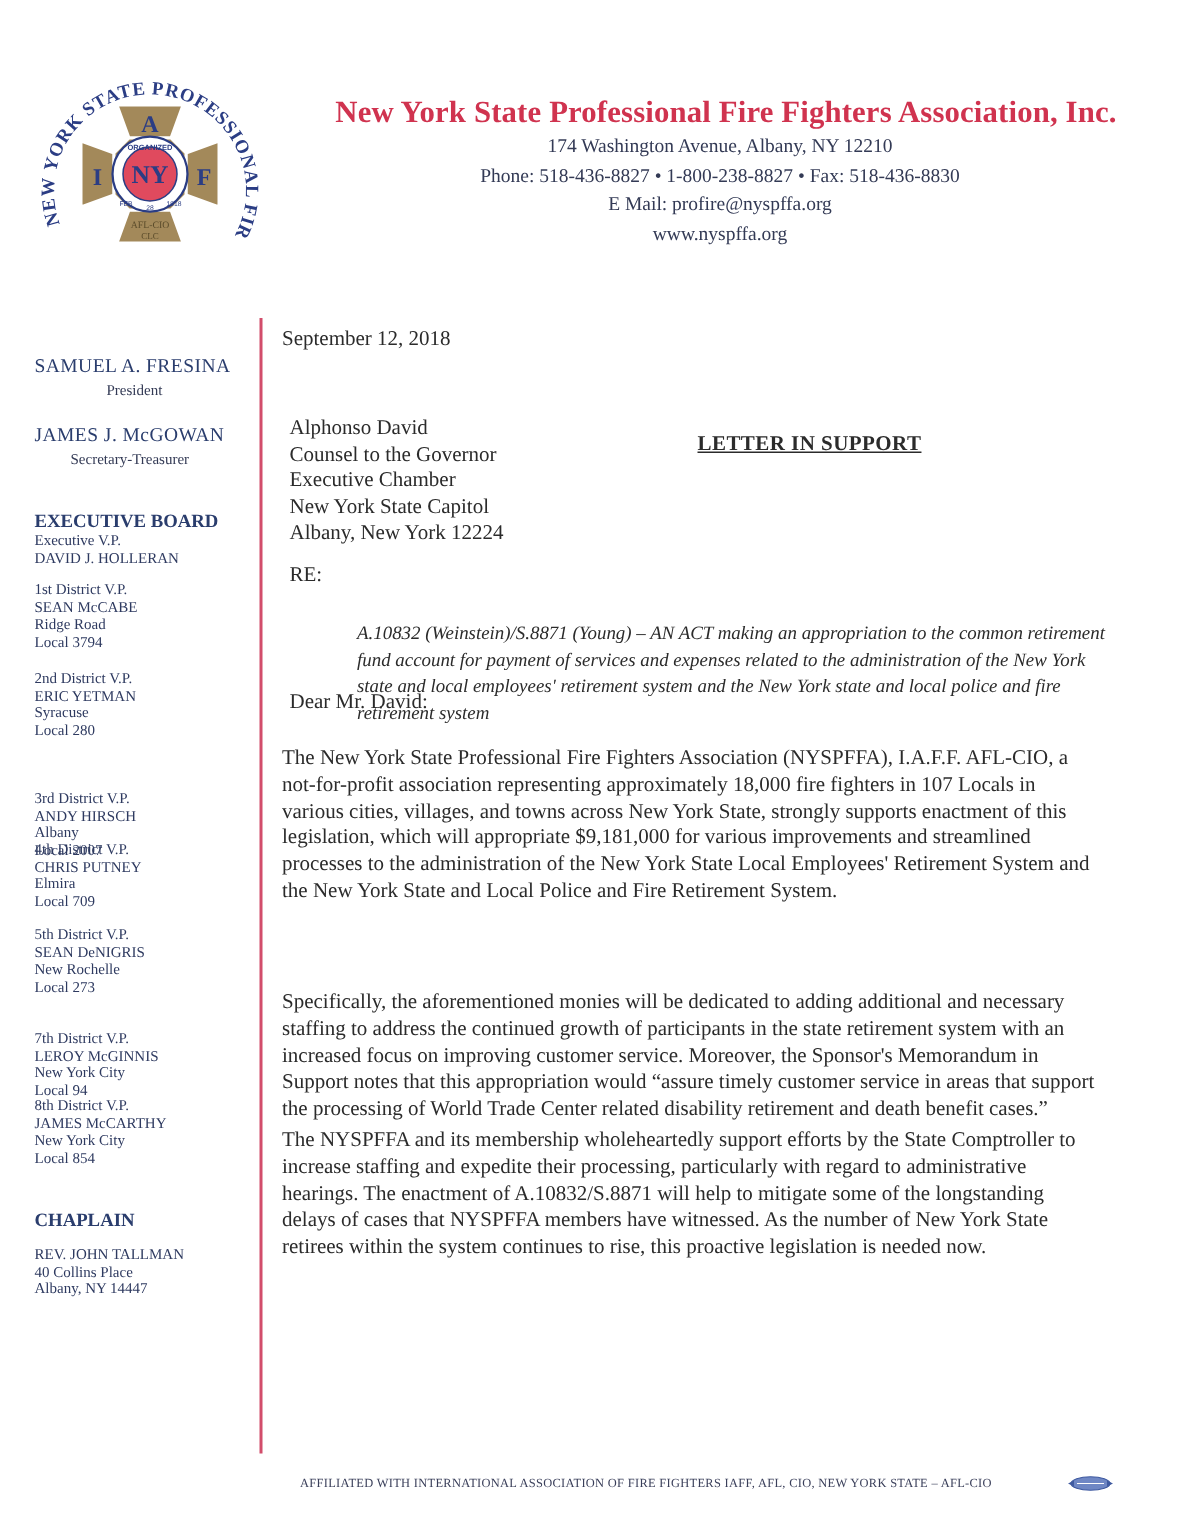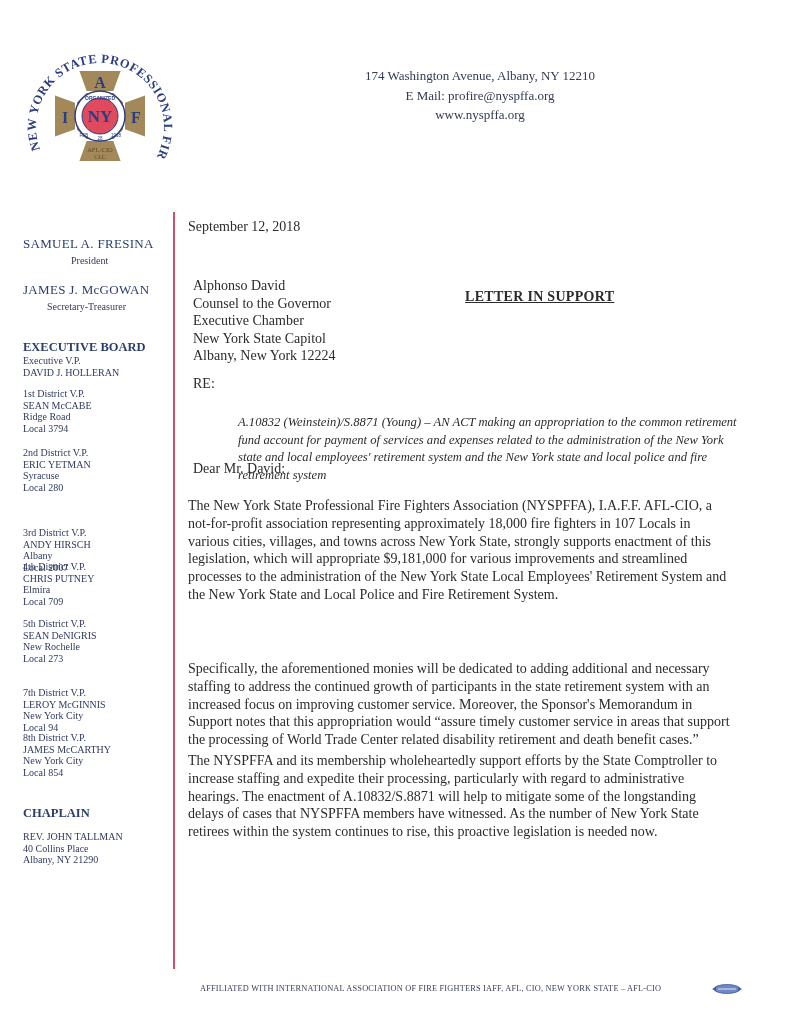--- a/index.html
+++ b/index.html
@@ -56,21 +56,23 @@
   <text x="74" y="58" text-anchor="middle" font-family="Liberation Sans, sans-serif" font-weight="bold" font-size="5" fill="#2b3d84">ORGANIZED</text>
   <text x="74" y="80" text-anchor="middle" font-family="Liberation Serif, serif" font-weight="bold" font-size="17" fill="#2b3d84">NY</text>
   <text x="58" y="95" text-anchor="middle" font-family="Liberation Sans, sans-serif" font-size="4.5" fill="#2b3d84">FEB</text>
   <text x="74" y="98" text-anchor="middle" font-family="Liberation Sans, sans-serif" font-size="4.5" fill="#2b3d84">28</text>
   <text x="90" y="95" text-anchor="middle" font-family="Liberation Sans, sans-serif" font-size="4.5" fill="#2b3d84">1918</text>
   <text x="74" y="110" text-anchor="middle" font-family="Liberation Serif, serif" font-size="6.5" fill="#5a4b2a">AFL-CIO</text>
   <text x="74" y="117" text-anchor="middle" font-family="Liberation Serif, serif" font-size="6" fill="#5a4b2a">CLC</text>
 </svg>
 
 <div class="header">
+  <div class="org-name">New York State Professional Fire Fighters Association, Inc.</div>
   <div class="hdr-line">174 Washington Avenue, Albany, NY 12210</div>
+  <div class="hdr-line">Phone: 518-436-8827 • 1-800-238-8827 • Fax: 518-436-8830</div>
   <div class="hdr-line">E Mail: profire@nyspffa.org</div>
   <div class="hdr-line">www.nyspffa.org</div>
 </div>
 
 <div class="divider"></div>
 
 <div class="sidebar">
   <div class="sb-officer-name" style="left:23px;top:236px;">SAMUEL A. FRESINA</div>
   <div class="sb-officer-title" style="left:71px;top:255px;">President</div>
   <div class="sb-officer-name" style="left:23px;top:282px;">JAMES J. McGOWAN</div>
@@ -122,21 +124,21 @@
     <div>8th District V.P.</div>
     <div>JAMES McCARTHY</div>
     <div>New York City</div>
     <div>Local 854</div>
   </div>
 
   <div class="sb-heading" style="top:806px;">CHAPLAIN</div>
   <div class="sb-block" style="top:831px;">
     <div>REV. JOHN TALLMAN</div>
     <div>40 Collins Place</div>
-    <div>Albany, NY 21290</div>
+    <div>Albany, NY 14447</div>
   </div>
 </div>
 
 <div class="content">
   <div class="date">September 12, 2018</div>
 
   <div class="addr">
     <div>Alphonso David</div>
     <div>Counsel to the Governor</div>
     <div>Executive Chamber</div>

